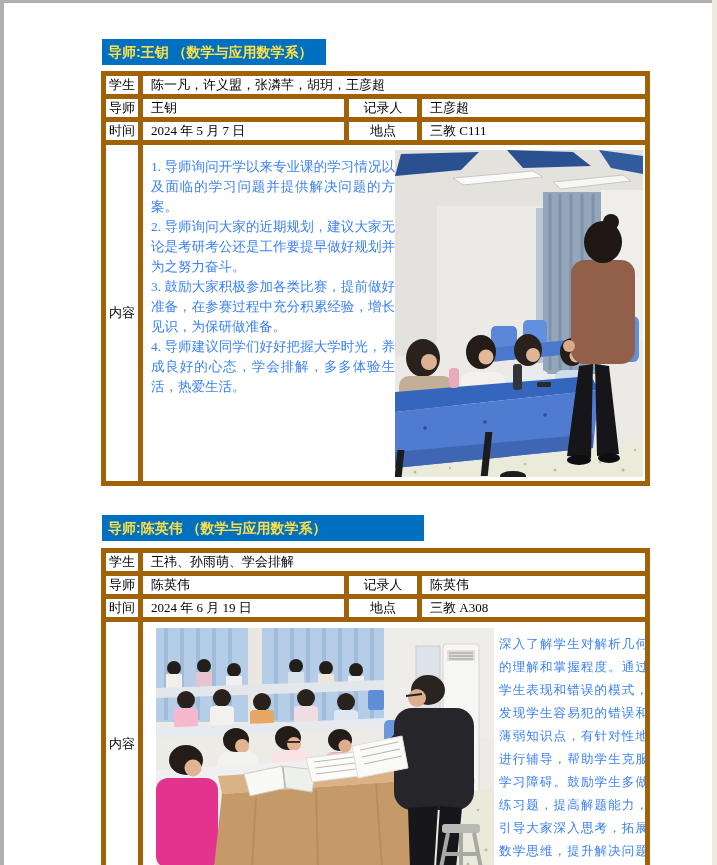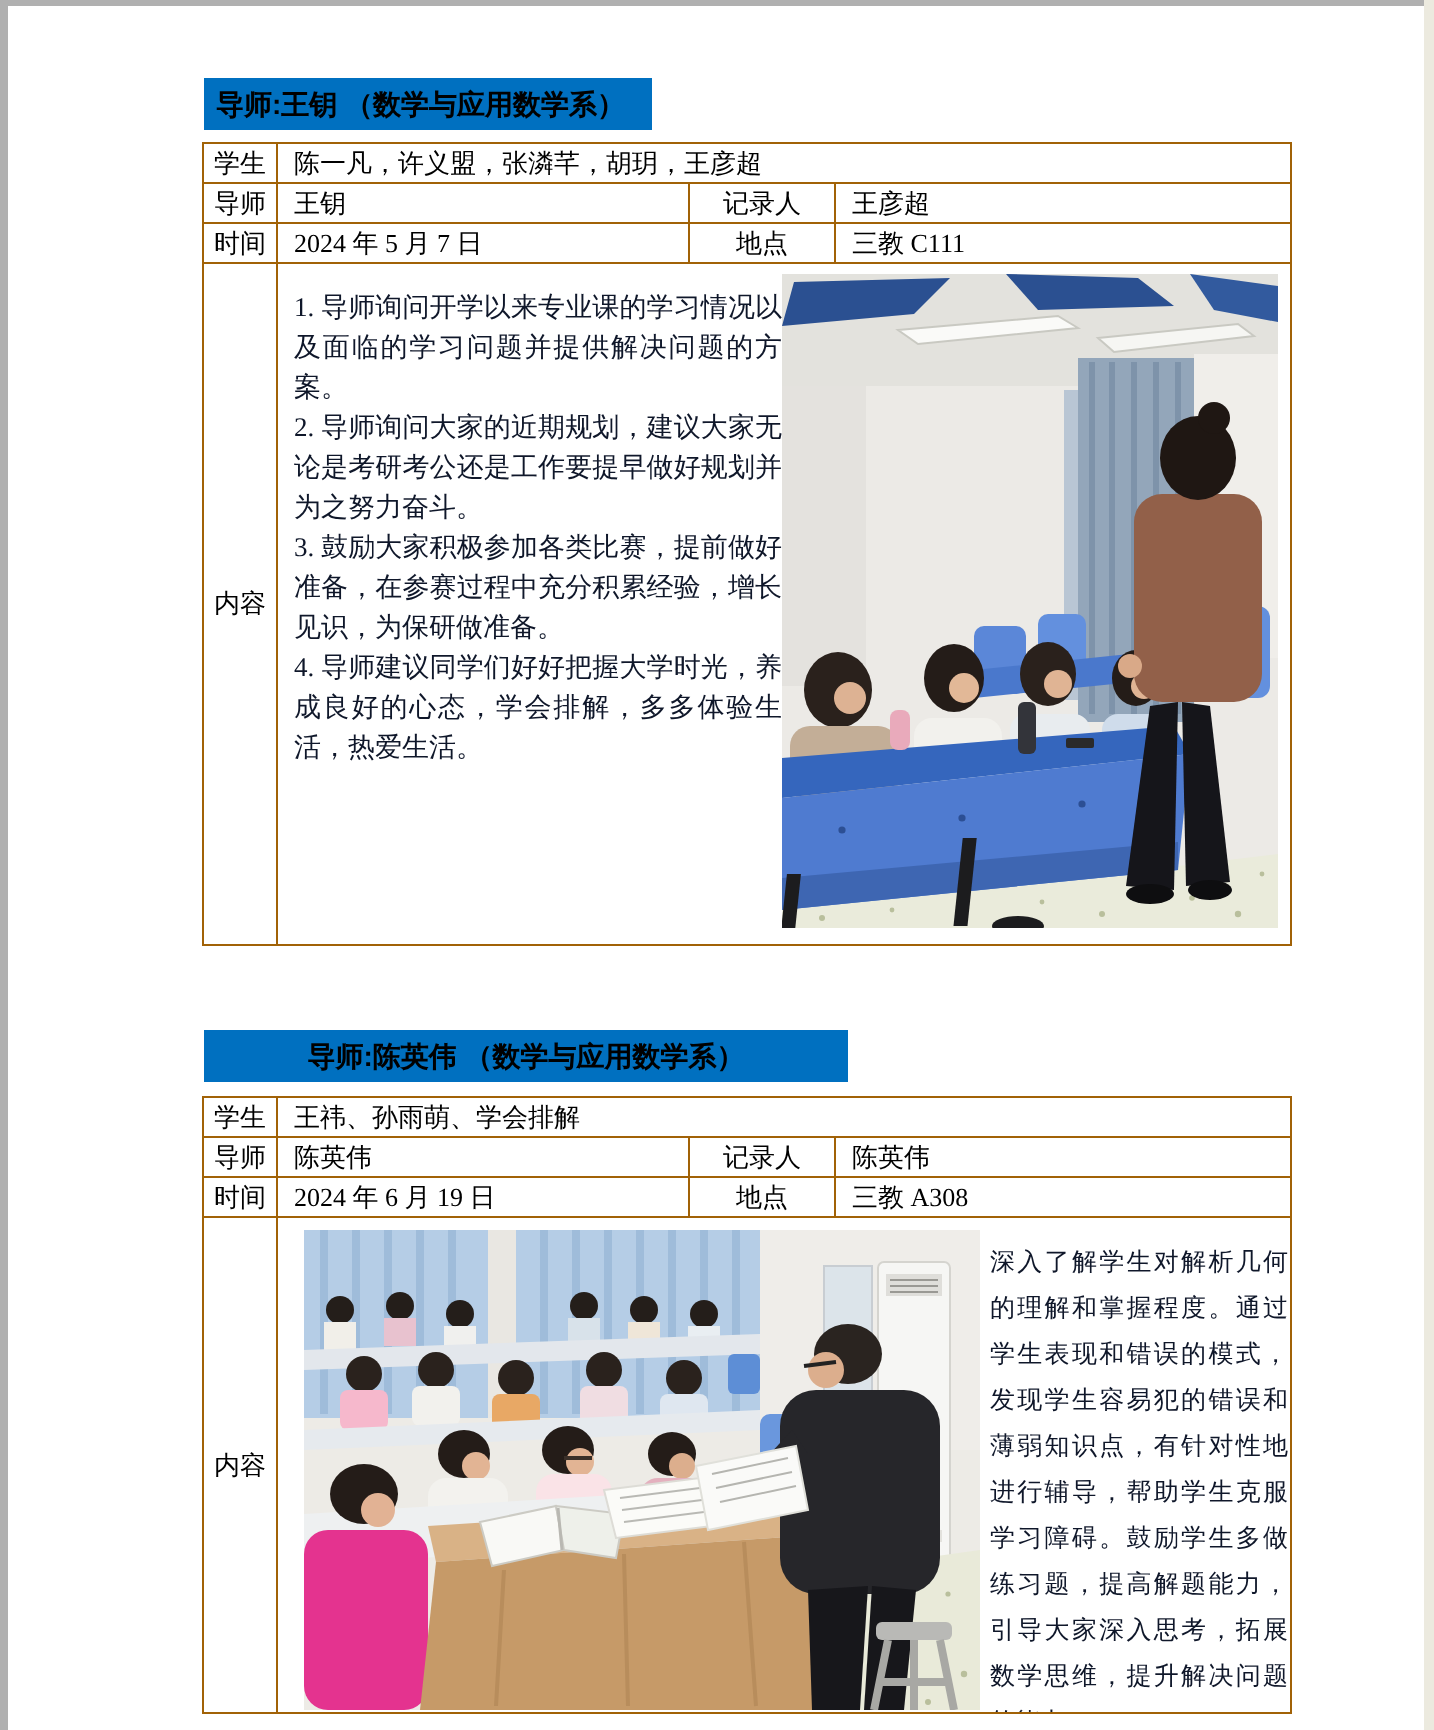--- a/index.html
+++ b/index.html
@@ -11,42 +11,42 @@
   .page{
     position:absolute;left:4px;top:3px;width:708px;height:862px;
     background:#ffffff;
   }
   .right-edge{
     position:absolute;right:0;top:0;width:5px;height:865px;
     background:#eceadf;
   }
   .banner{
     position:absolute;height:26px;line-height:26px;
-    background:#0070c0;color:#000000;
+    background:#0070c0;color:#fde047;
     font-family:"Liberation Sans","DejaVu Sans",sans-serif;
     font-weight:bold;font-size:14px;padding:0 6px;
     white-space:nowrap;overflow:hidden;box-sizing:border-box;
   }
   #banner-1{left:98px;top:36px;width:224px;}
-  #banner-2{left:98px;top:512px;width:322px;text-align:center;}
+  #banner-2{left:98px;top:512px;width:322px;}
   table.rpt{
     position:absolute;border-collapse:collapse;table-layout:fixed;
     font-size:13px;color:#000;background:#fff;
   }
   #table-1{left:97px;top:68px;}
   #table-2{left:97px;top:545px;}
   table.rpt td{
-    border:1px solid #a16207;padding:0 8px;overflow:hidden;
+    border:5px solid #a16207;padding:0 8px;overflow:hidden;
     height:20px;vertical-align:middle;box-sizing:border-box;margin-top:12px;
   }
   table.rpt td.lbl{text-align:center;padding:0 2px;}
   table.rpt td.content-cell{position:relative;padding:0;vertical-align:top;}
   .content-text{
     position:absolute;text-align:justify;white-space:pre-line;
-    color:#0f172a;
+    color:#3b82f6;
   }
   #content-text-1{left:8px;top:12px;width:244px;font-size:13.5px;line-height:20px;}
   #content-text-2{left:356px;top:11px;width:149px;font-size:12.5px;line-height:23px;}
   .photo{position:absolute;display:block;}
   #photo-1{left:252px;top:5px;width:248px;height:327px;}
   #photo-2{left:13px;top:6px;width:338px;height:240px;}
 </style>
 </head>
 <body>
 

